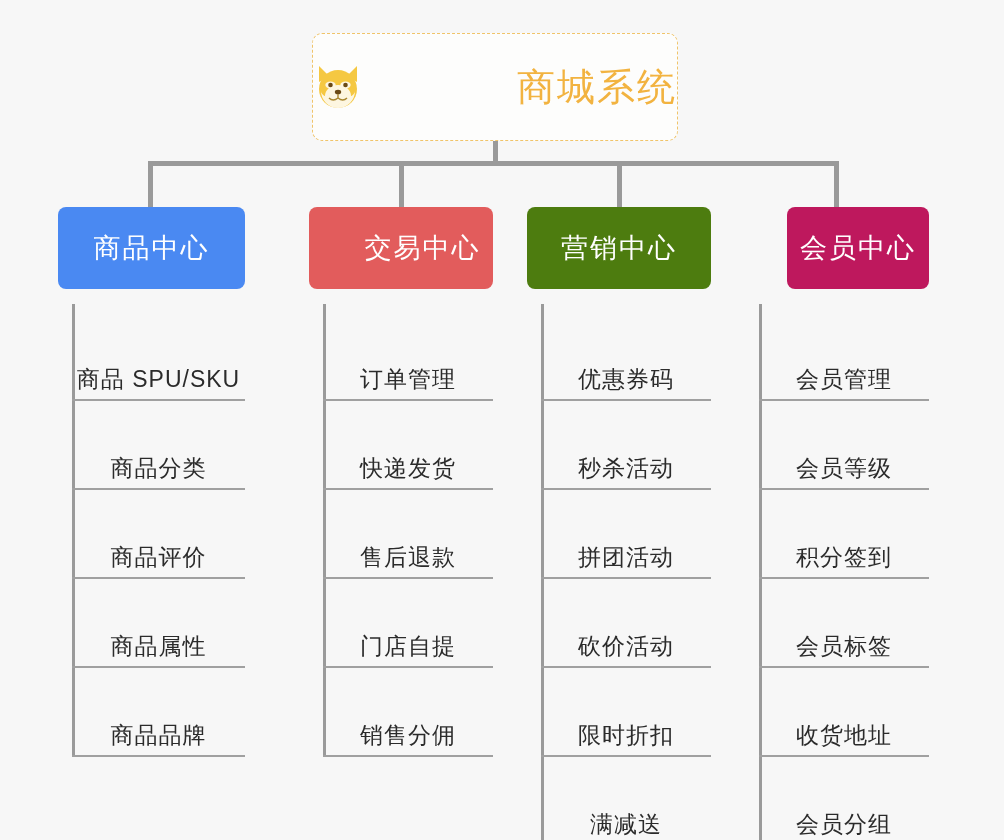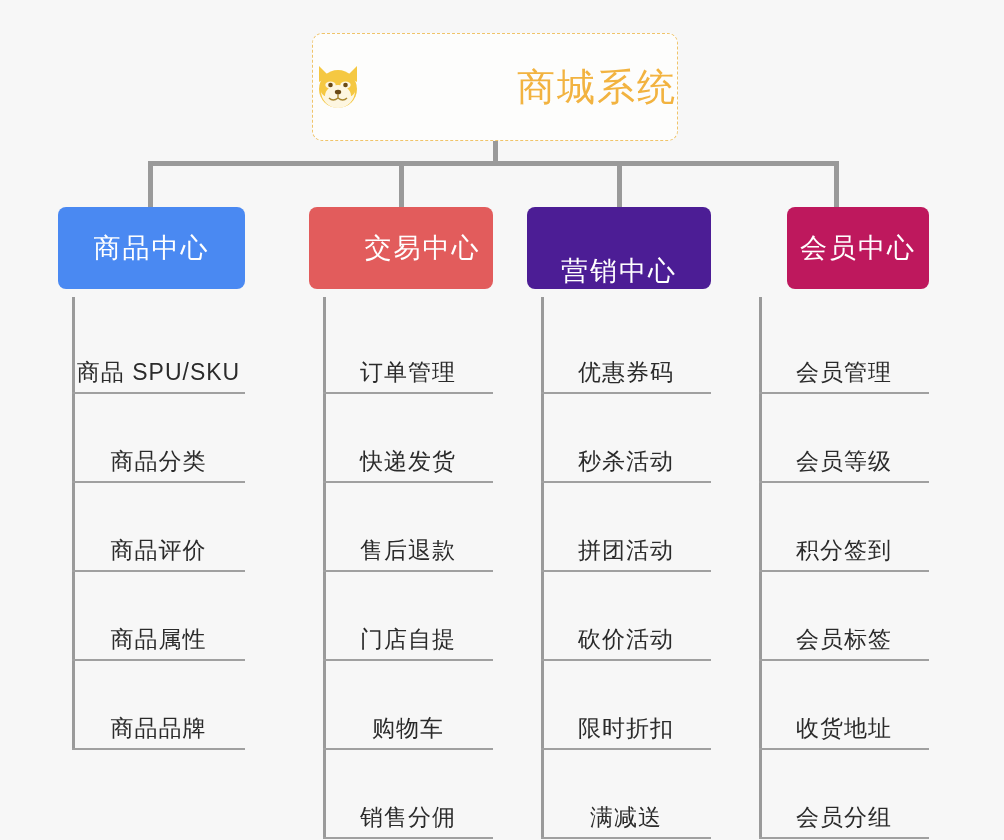--- a/index.html
+++ b/index.html
@@ -87,21 +87,21 @@
     justify-content: center;
     color: #ffffff;
     font-size: 27px;
     letter-spacing: 2px;
     white-space: nowrap;
   }
 
   
   .leaf-list {
     position: relative;
-    margin-top: 8px;
+    margin-top: 15px;
     padding-top: 8px;
   }
   .leaf-list::before {
     content: "";
     position: absolute;
     left: 14px;
     top: 0;
     width: 3px;
     height: 100%;
     background: #9a9a9a;
@@ -186,29 +186,26 @@
           <div class="leaf">
             <span class="leaf-label">快递发货</span>
           </div>
           <div class="leaf">
             <span class="leaf-label">售后退款</span>
           </div>
           <div class="leaf">
             <span class="leaf-label">门店自提</span>
           </div>
           <div class="leaf">
-            <span class="leaf-label">购物车</span>
-          </div>
-          <div class="leaf">
             <span class="leaf-label">销售分佣</span>
           </div>
         </div>
       </div>
       <div class="column" style="left: 527px; width: 184px;">
-        <div class="cat-box" style="background: #4c1d95; align-items: flex-end;">
+        <div class="cat-box" style="background: #4d7c0f;">
           <span>营销中心</span>
         </div>
         <div class="leaf-list">
           <div class="leaf">
             <span class="leaf-label">优惠券码</span>
           </div>
           <div class="leaf">
             <span class="leaf-label">秒杀活动</span>
           </div>
           <div class="leaf">

